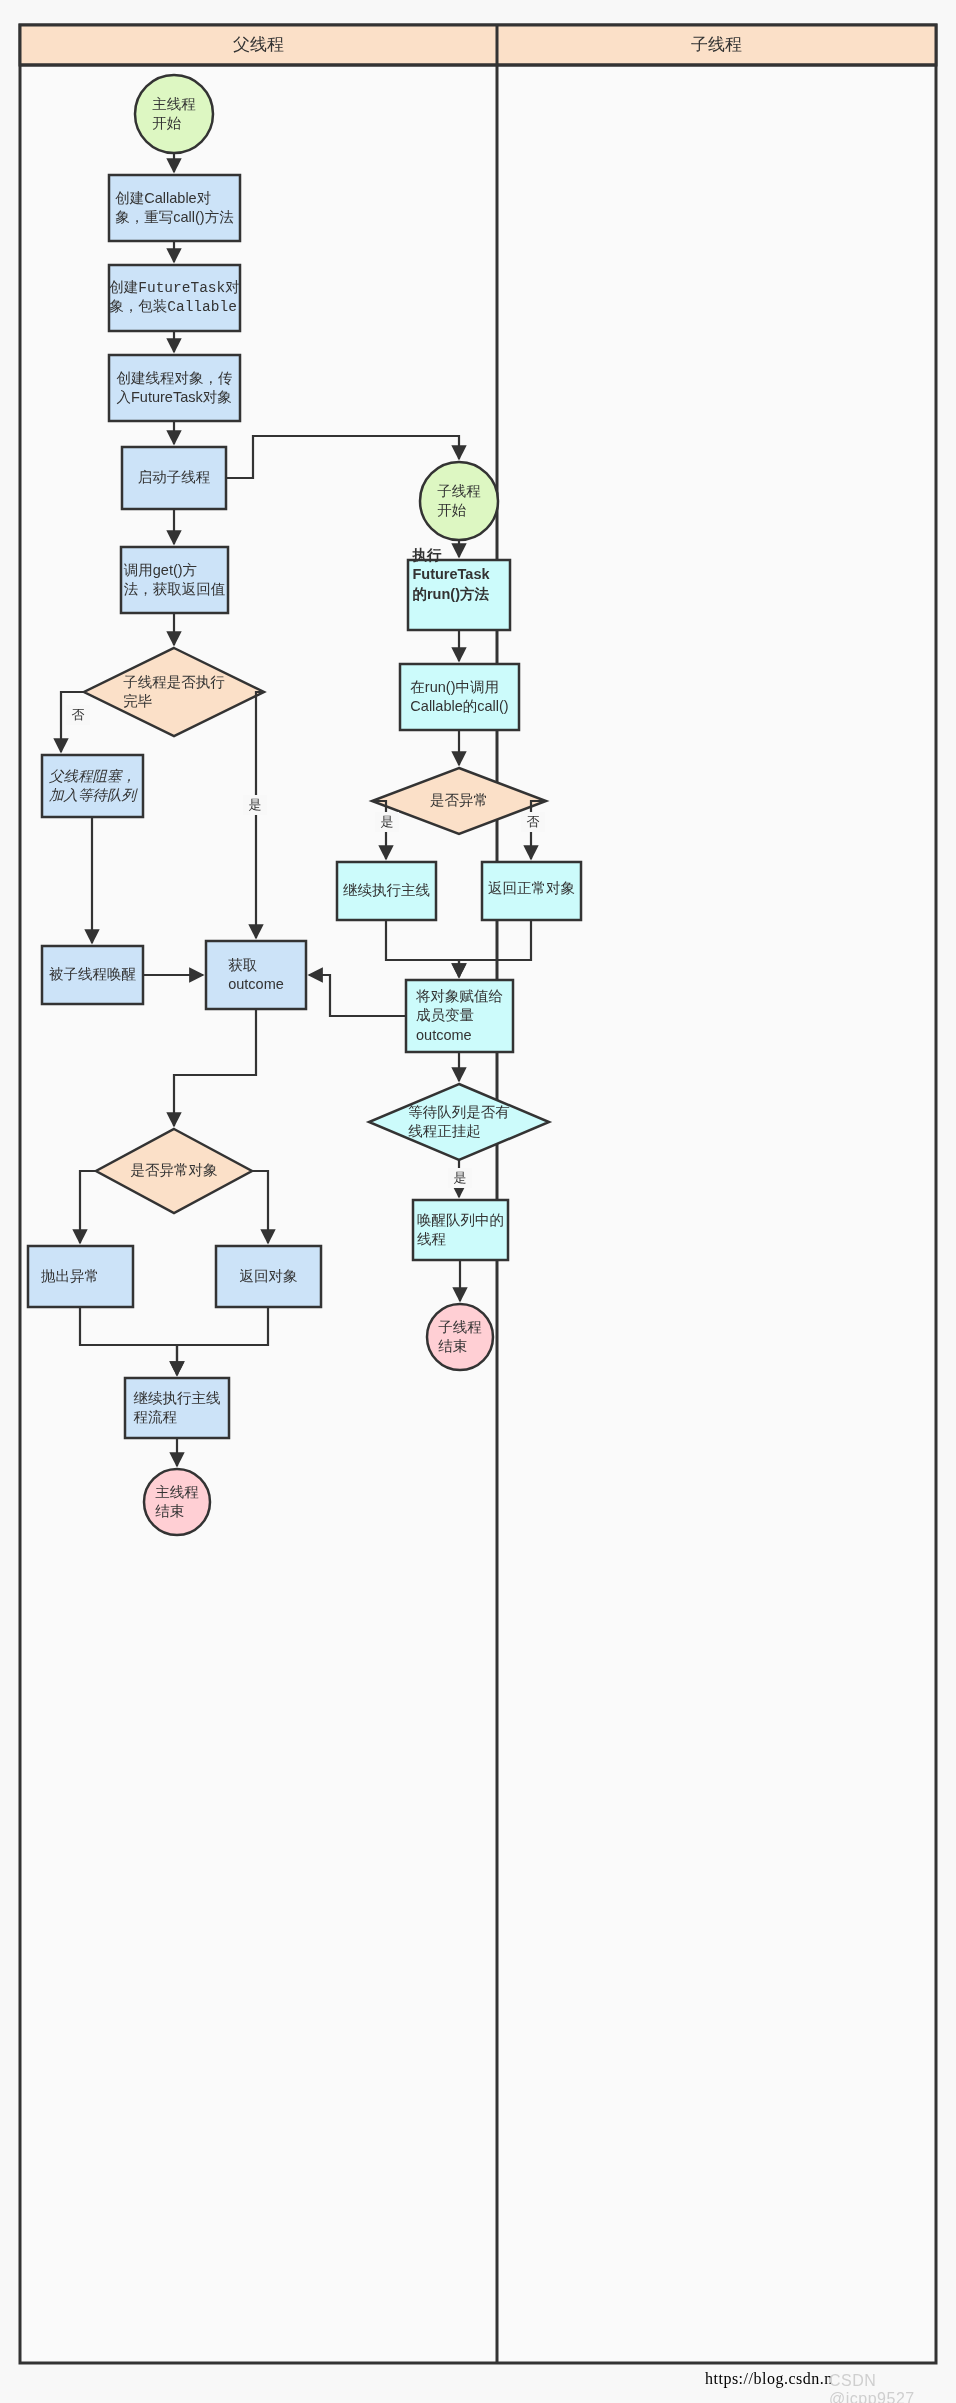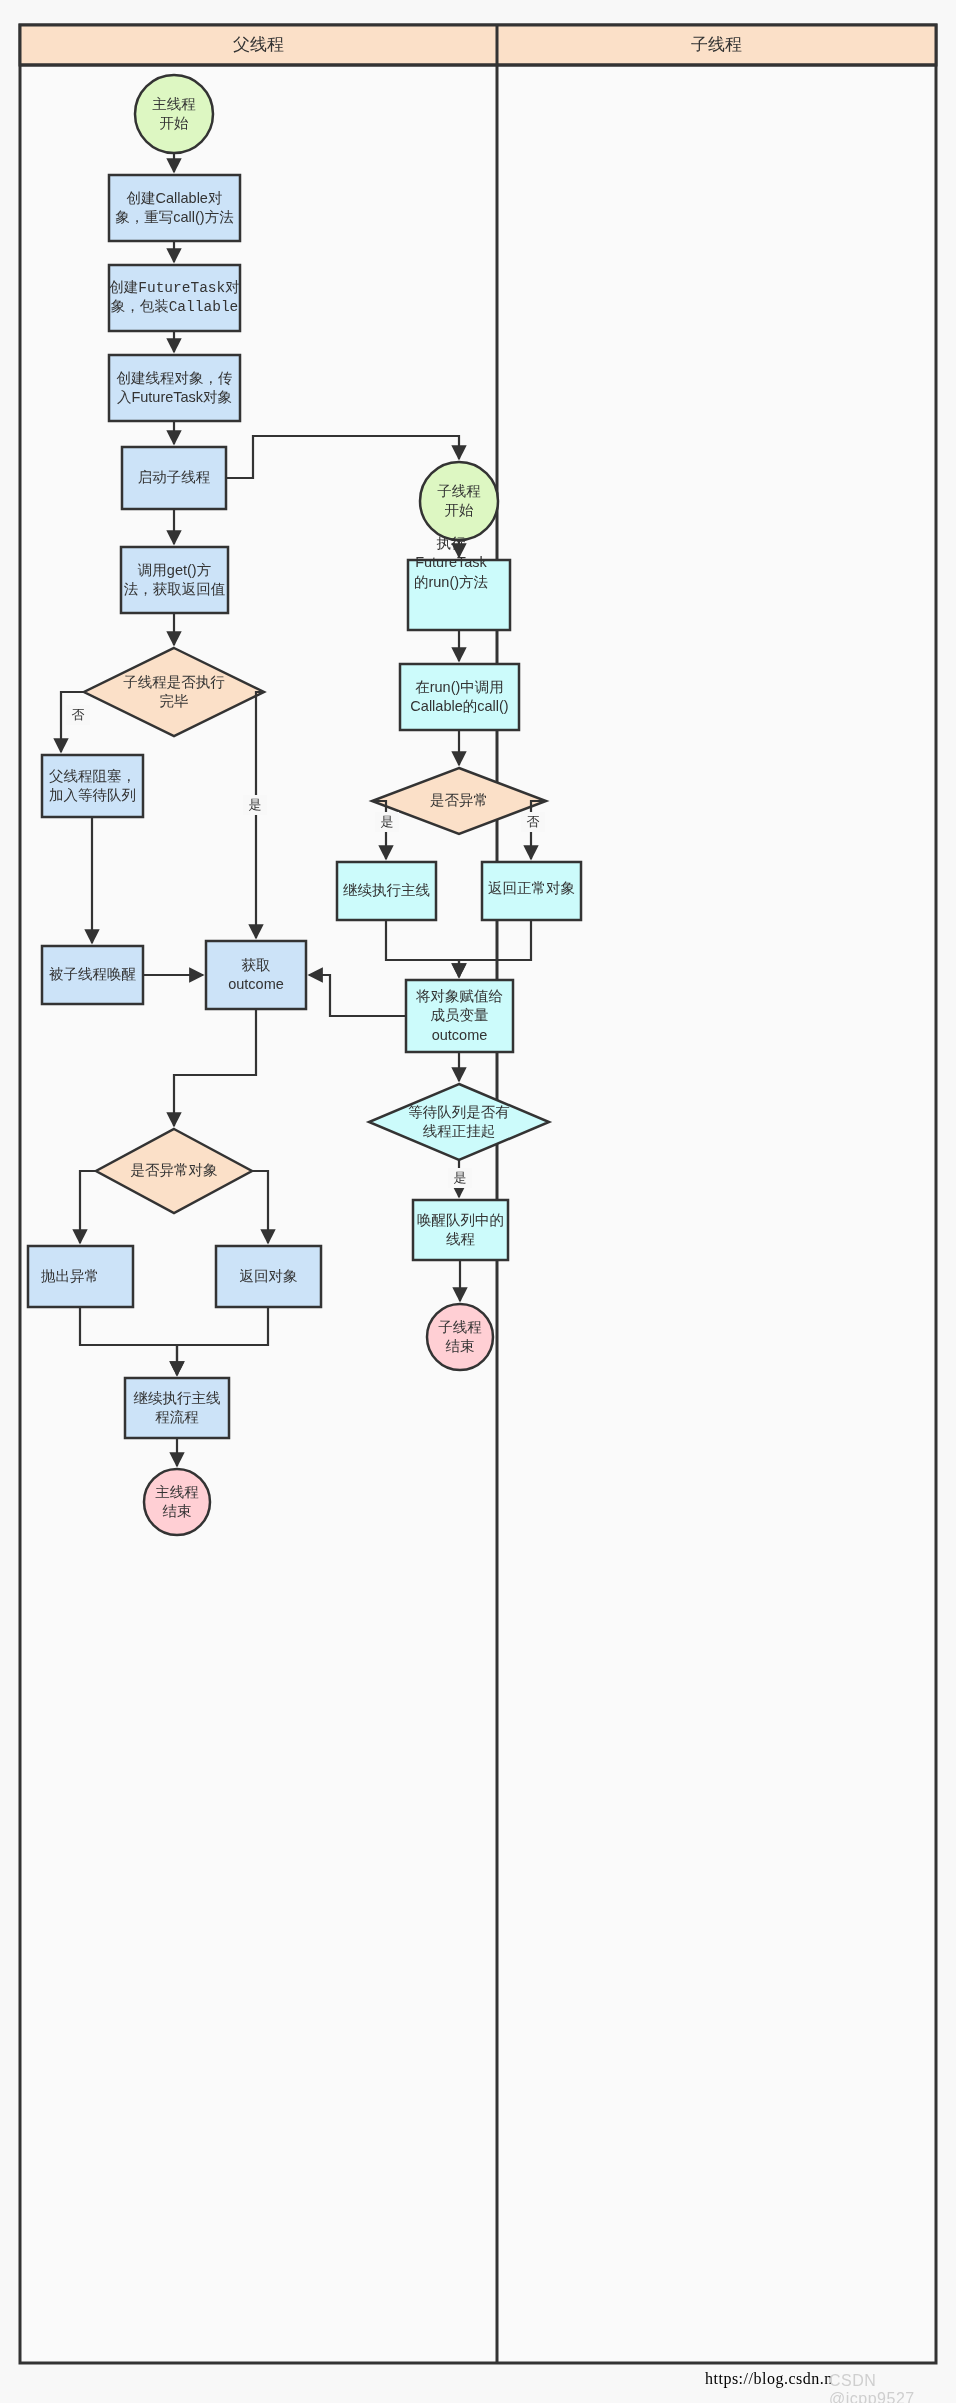--- a/index.html
+++ b/index.html
@@ -1,21 +1,21 @@
 <!DOCTYPE html>
 <html><head>
 <meta charset="utf-8">
 <style>
   html,body{margin:0;padding:0;background:#f7f7f7;}
   body{font-family:"Liberation Sans","DejaVu Sans",sans-serif;}
   #page{position:relative;width:956px;height:2403px;background:#f8f8f8;overflow:hidden;}
   #svgroot{position:absolute;left:0;top:0;}
   .nodelbl{
     position:absolute;display:flex;align-items:center;justify-content:center;
-    text-align:center;color:#333;line-height:1.32;pointer-events:none;
+    text-align:left;color:#333;line-height:1.32;pointer-events:none;
     white-space:pre-line;
   }
   .lanehdr{font-size:17px;color:#333;}
   .nodetext{font-size:14.5px;}
   .edgelbl{font-size:13px;color:#333;background:#f8f8f8;padding:0 1px;}
   .wm{position:absolute;font-size:16px;letter-spacing:.5px;}
   .wm1{color:#000000;font-family:Liberation Serif, serif;}
   .wm2{color:#cfcfcf;}
 </style>
 </head>
@@ -147,36 +147,36 @@
 象，重写call()方法</div>
   <div class="nodelbl nodetext" style="left:109px;top:265px;width:131px;height:66px;font-family:Liberation Mono, monospace;">创建FutureTask对
 象，包装Callable</div>
   <div class="nodelbl nodetext" style="left:109px;top:355px;width:131px;height:66px;">创建线程对象，传
 入FutureTask对象</div>
   <div class="nodelbl nodetext" style="left:122px;top:447px;width:104px;height:62px;">启动子线程</div>
   <div class="nodelbl nodetext" style="left:121px;top:547px;width:107px;height:66px;">调用get()方
 法，获取返回值</div>
   <div class="nodelbl nodetext" style="left:94px;top:662px;width:160px;height:60px;">子线程是否执行
 完毕</div>
-  <div class="nodelbl nodetext" style="left:42px;top:755px;width:101px;height:62px;">父线程阻塞，
+  <div class="nodelbl nodetext" style="left:42px;top:755px;width:101px;height:62px;font-style:italic;">父线程阻塞，
 加入等待队列</div>
   <div class="nodelbl nodetext" style="left:42px;top:946px;width:101px;height:58px;">被子线程唤醒</div>
   <div class="nodelbl nodetext" style="left:206px;top:941px;width:100px;height:68px;">获取
 outcome</div>
   <div class="nodelbl nodetext" style="left:104px;top:1151px;width:140px;height:40px;">是否异常对象</div>
   <div class="nodelbl nodetext" style="left:28px;top:1246px;width:84px;height:61px;font-family:Liberation Serif, serif;">抛出异常</div>
   <div class="nodelbl nodetext" style="left:216px;top:1246px;width:105px;height:61px;">返回对象</div>
   <div class="nodelbl nodetext" style="left:125px;top:1378px;width:104px;height:60px;border-radius:20px;">继续执行主线
 程流程</div>
   <div class="nodelbl nodetext" style="left:144px;top:1469px;width:66px;height:66px;">主线程
 结束</div>
 
   <div class="nodelbl nodetext" style="left:420px;top:462px;width:78px;height:78px;">子线程
 开始</div>
-  <div class="nodelbl nodetext" style="left:408px;top:528px;width:86px;height:70px;">执行
+  <div class="nodelbl nodetext" style="left:408px;top:540px;width:86px;height:70px;font-weight:bold;">执行
 FutureTask
 的run()方法</div>
   <div class="nodelbl nodetext" style="left:400px;top:664px;width:119px;height:66px;">在run()中调用
 Callable的call()</div>
   <div class="nodelbl nodetext" style="left:394px;top:781px;width:130px;height:40px;">是否异常</div>
   <div class="nodelbl nodetext" style="left:337px;top:862px;width:99px;height:58px;">继续执行主线</div>
   <div class="nodelbl nodetext" style="left:482px;top:862px;width:99px;height:54px;">返回正常对象</div>
   <div class="nodelbl nodetext" style="left:406px;top:980px;width:107px;height:72px;">将对象赋值给
 成员变量
 outcome</div>

